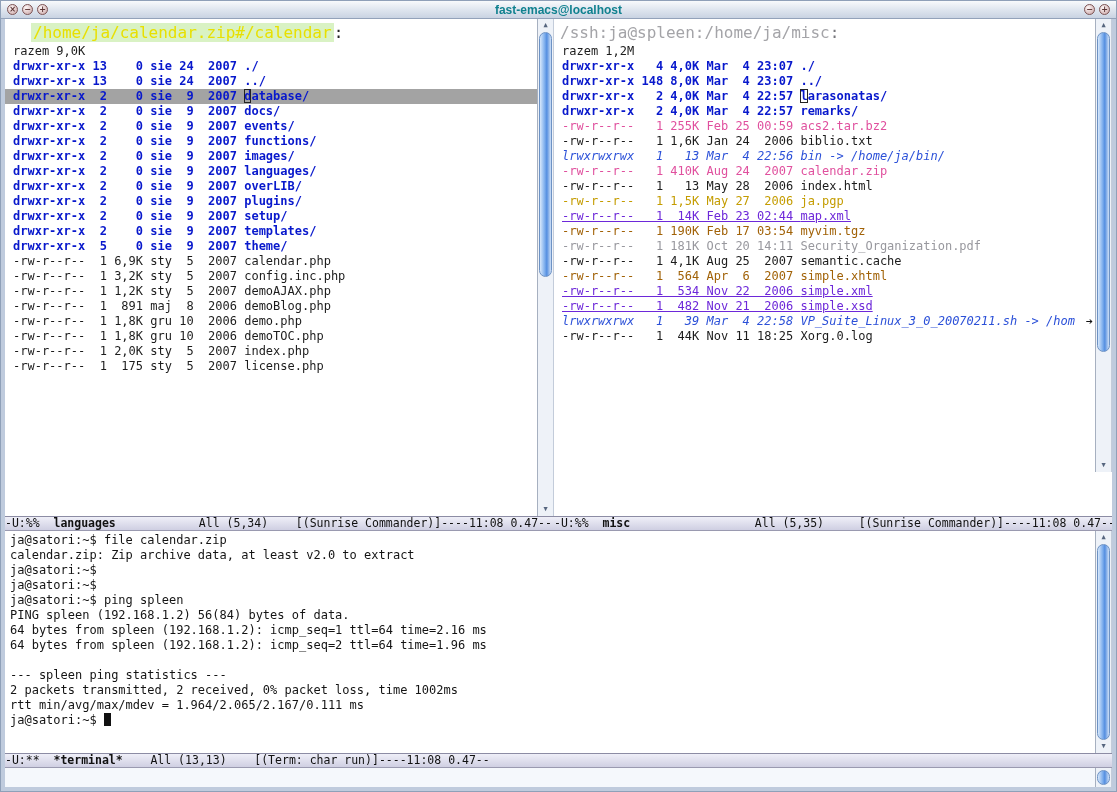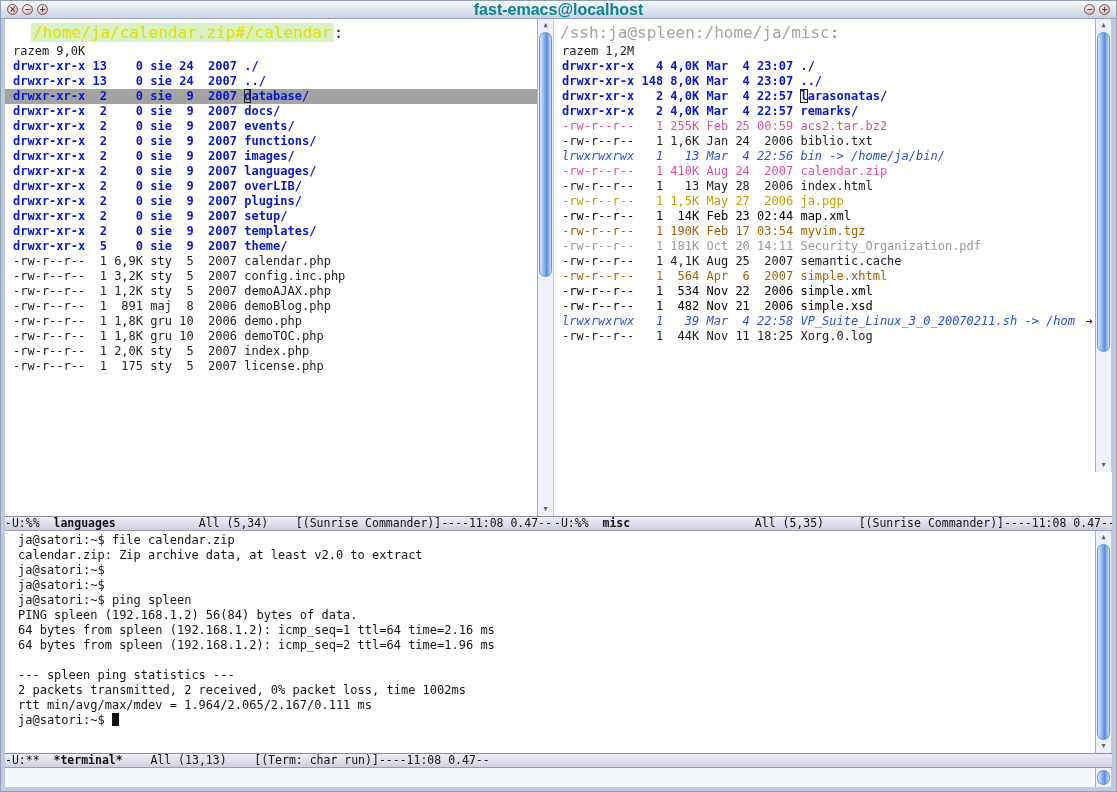--- a/index.html
+++ b/index.html
@@ -6,21 +6,21 @@
   html,body { width:1117px; height:792px; overflow:hidden;
     font-family:"DejaVu Sans Mono",monospace; }
   .frame { position:relative; width:1117px; height:792px;
     background:#bfcbdd; border:1px solid #8fa0b8; }
 
   
   .titlebar { position:absolute; top:0; left:0; width:100%; height:18px;
     background:linear-gradient(#f8fafc,#dde4ee 55%,#c9d3e2);
     border-bottom:1px solid #93a2ba; }
   .title-text { position:absolute; left:0; right:0; top:0; text-align:center;
-    font-family:"Liberation Sans",sans-serif; font-size:16px; font-weight:bold;
+    font-family:"Liberation Sans",sans-serif; font-size:12px; font-weight:bold;
     color:#10818f; line-height:18px; }
   .controls-left { position:absolute; left:4px; top:3px; display:flex; }
   .controls-right { position:absolute; right:4px; top:3px; display:flex; }
   .wbtn { width:11px; height:11px; border-radius:50%; border:1px solid #7c5454;
     background:radial-gradient(circle at 35% 30%, #fdf6f6, #c9a3a3);
     margin:0 2px; font:700 8px/9px "DejaVu Sans",sans-serif; color:#5a3434;
     text-align:center; }
 
   
   .emacs { position:absolute; left:4px; right:4px; top:18px; bottom:4px;
@@ -54,38 +54,38 @@
   
   .dline { height:15px; line-height:15px; font-size:12px; white-space:pre;
     padding-left:8px; position:relative; color:#1c1c1c; }
   .dline.selected { background:#a3a3a3; }
   .face-dir { color:#0818cc; font-weight:bold; }
   .face-file { color:#1c1c1c; }
   .face-symlink { color:#2b50d8; font-style:italic; }
   .face-zip { color:#e0509e; }
   .face-gold { color:#c49c00; }
   .face-orange { color:#a16207; }
-  .face-xml { color:#000000; }
+  .face-xml { color:#6d28d9;text-decoration:underline; }
   .face-grey { color:#98989e; }
   .hollow-cursor { outline:1px solid #222; outline-offset:-1px; }
   .trunc { position:absolute; right:2px; top:0; color:#111; font-style:normal;
     font-weight:normal; }
 
   
   .modeline { height:15px; background:linear-gradient(#efeff8,#cfcfe2);
     border-top:1px solid #8c8ca4; border-bottom:1px solid #9a9ab0;
     font-size:11.5px; line-height:13px; white-space:pre; overflow:hidden;
     color:#111; flex:none; }
   .modeline .mbuf { font-weight:bold; }
 
   
   .window.terminal { height:238px; }
   .term-content { padding-top:2px; }
   .term-line { height:15px; line-height:15px; font-size:12px; white-space:pre;
-    padding-left:13px; color:#141414; }
+    padding-left:5px; color:#141414; }
   .block-cursor { display:inline-block; width:7px; height:13px; background:#111;
     vertical-align:-2px; }
 
   
   .echo { height:19px; display:flex; background:#f5f8fc; }
   .echo-content { flex:1; }
   .echo .scrollbar { border-top:none; }
 </style>
 </head>
 <body>

